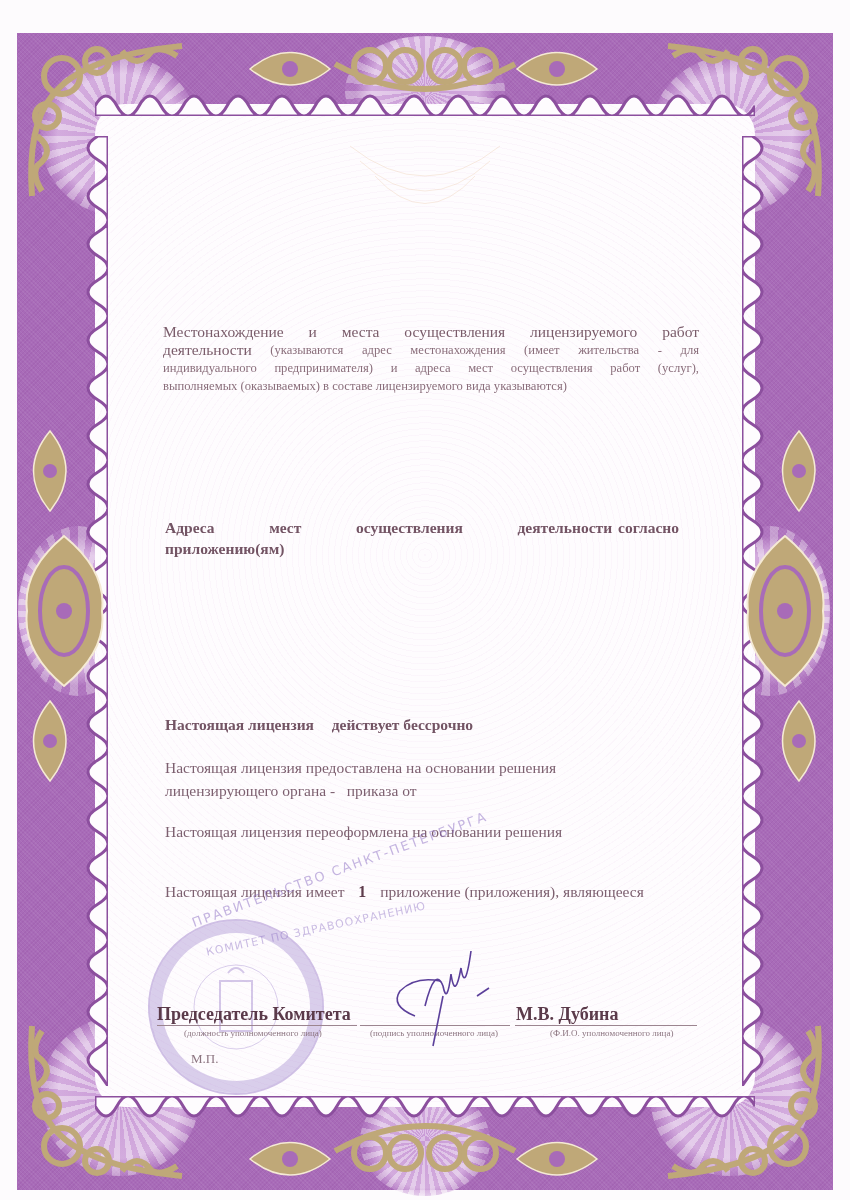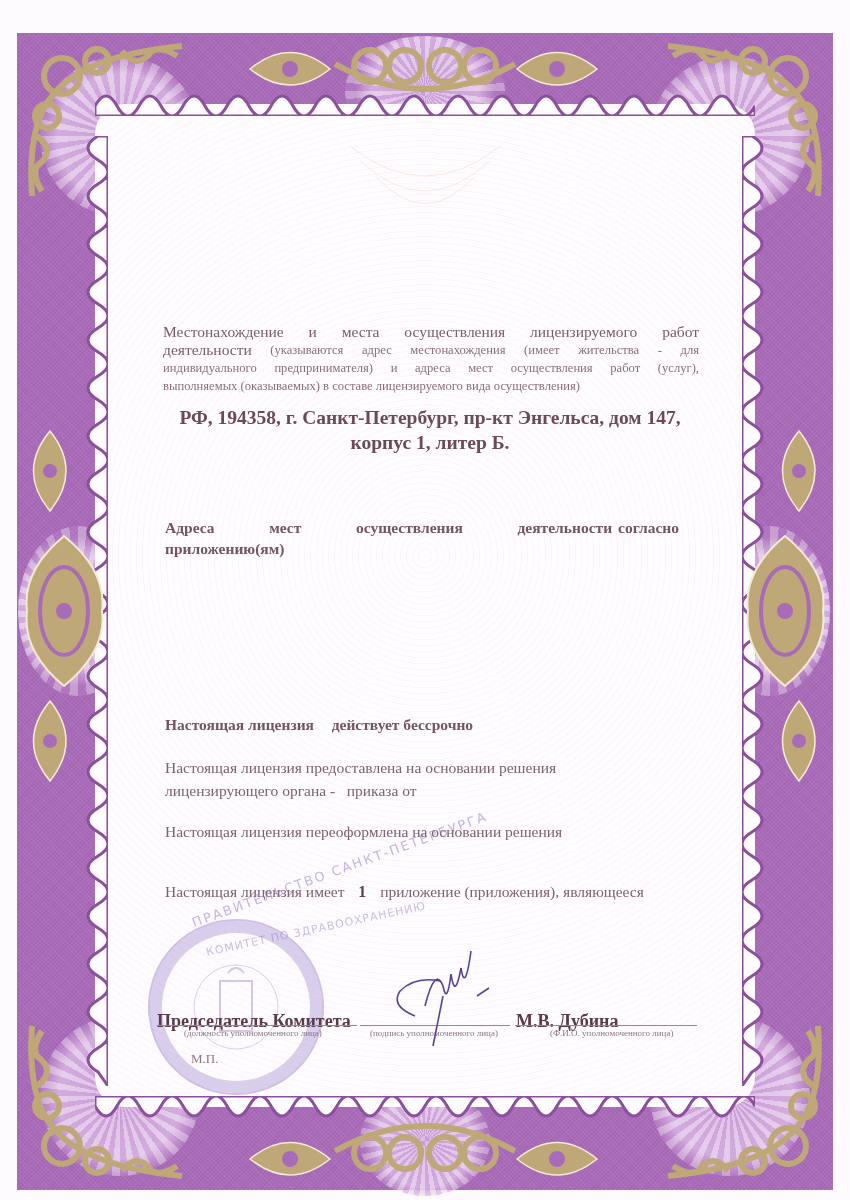--- a/index.html
+++ b/index.html
@@ -35,21 +35,21 @@
   .ornament { position: absolute; }
   .content { position: absolute; left: 0; top: 0; width: 850px; height: 1200px; }
   .t { position: absolute; white-space: nowrap; }
   .desc { font-size: 12.6px; color: #8a6e7b; line-height: 18px; left: 163px; width: 536px; white-space: normal; text-align: justify; text-align-last: left; }
   .desc .first { font-size: 15.5px; color: #7a5c6a; }
   .justline { display: flex; justify-content: space-between; width: 536px; }
   .addr { font-weight: bold; font-size: 19.5px; color: #6b4958; text-align: center; left: 150px; width: 560px; line-height: 25px; white-space: normal; }
   .bold15 { font-weight: bold; font-size: 15.5px; color: #735464; }
   .reg15 { font-size: 15.5px; color: #7d6070; }
   .val { font-weight: bold; font-size: 16px; color: #5e3c4c; }
-  .sig-role { font-weight: bold; font-size: 18px; color: #5b3a4a; margin-top: 7px; }
+  .sig-role { font-weight: bold; font-size: 18px; color: #5b3a4a; }
   .sig-line { position: absolute; height: 1px; background: #9c8590; }
   .caption { font-size: 9px; color: #8c7580; }
   .stamp { position: absolute; left: 148px; top: 903px; width: 172px; height: 172px; border-radius: 50%;
     border: 2px solid rgba(150,120,200,0.45); box-shadow: inset 0 0 0 10px rgba(255,255,255,0), inset 0 0 0 12px rgba(150,120,200,0.35); }
 </style>
 </head>
 <body>
 
 <div class="sheet">
 
@@ -213,28 +213,24 @@
         <span>индивидуального</span>
         <span>предпринимателя)</span>
         <span>и</span>
         <span>адреса</span>
         <span>мест</span>
         <span>осуществления</span>
         <span>работ</span>
         <span>(услуг),</span>
       </div>
       <div>
-        <span>выполняемых (оказываемых) в составе лицензируемого вида осуществления)</span>
-      </div>
-    </div>
-
-    <div class="t addr" style="top:389px;">
-      <div>РФ, 194358, г. Санкт-Петербург, пр-кт Энгельса, дом 147,</div>
-      <div>корпус 1, литер Б.</div>
-    </div>
+        <span>выполняемых (оказываемых) в составе лицензируемого вида указываются)</span>
+      </div>
+    </div>
+
 
     <div class="t bold15" style="top:501px;left:165px;width:514px;line-height:21px;">
       <div class="justline" style="width:514px;">
         <span>Адреса</span>
         <span>мест</span>
         <span>осуществления</span>
         <span style="display:flex;gap:6px;">
           <span>деятельности</span>
           <span>согласно</span>
         </span>

